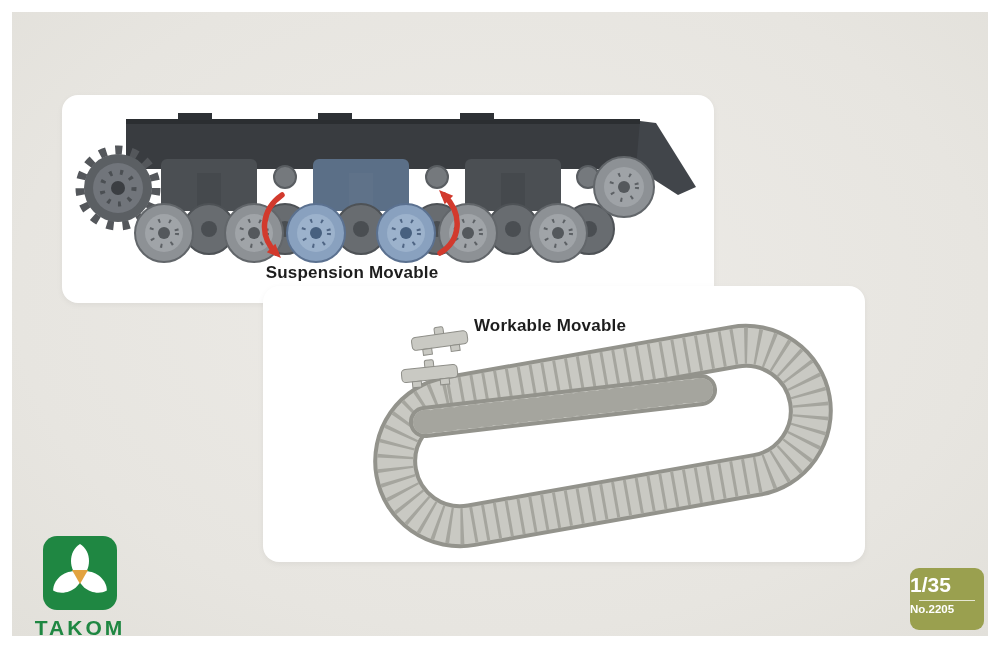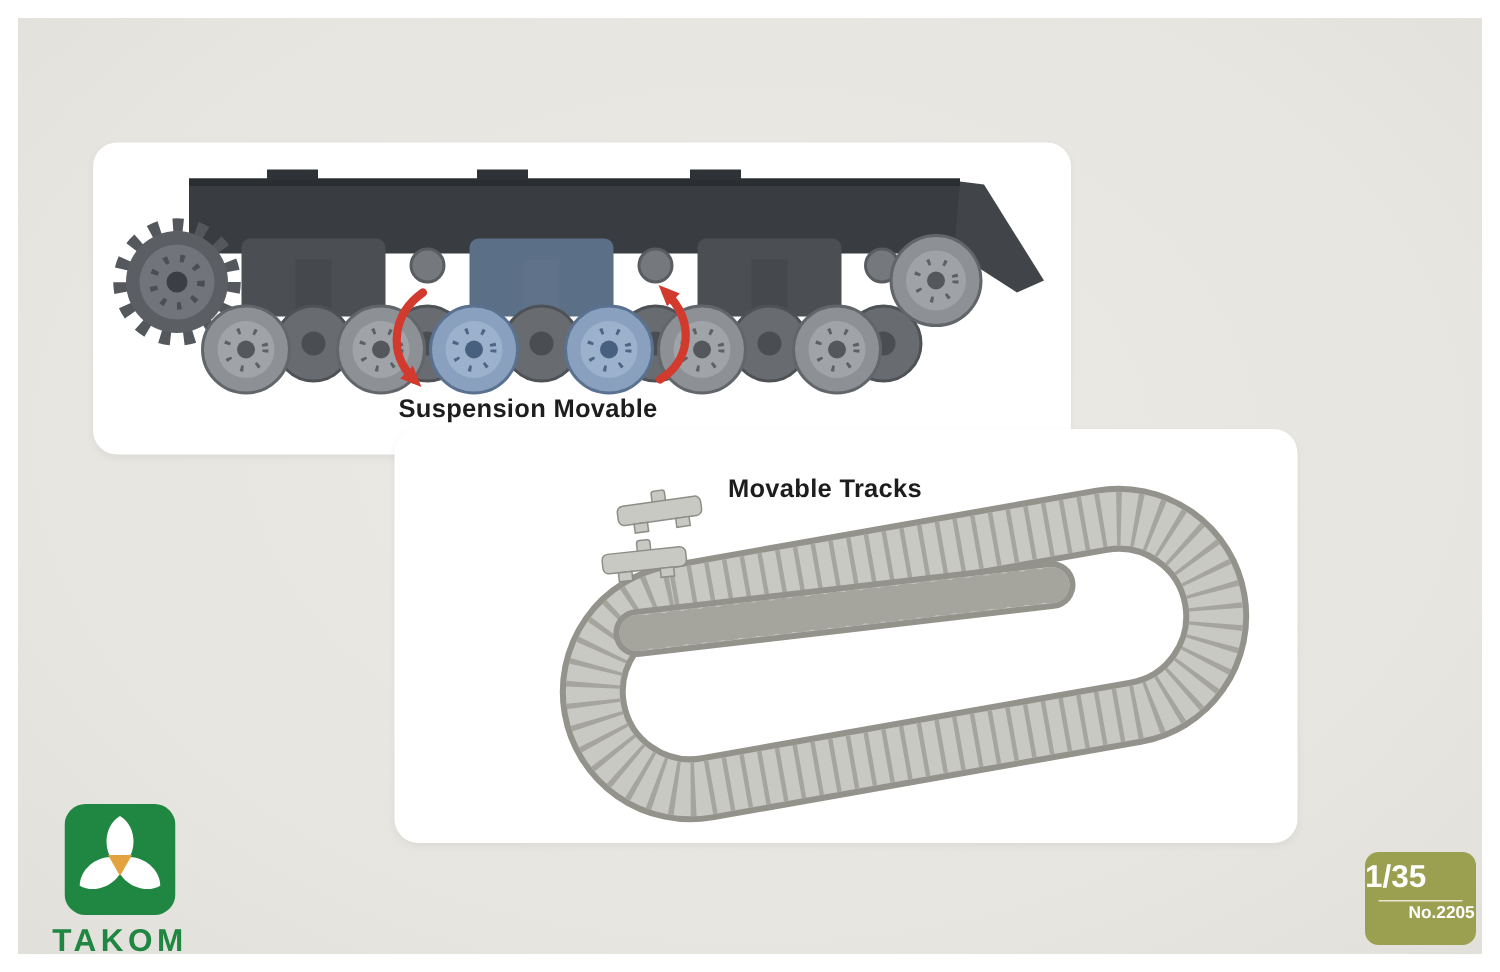--- a/index.html
+++ b/index.html
@@ -31,21 +31,21 @@
     margin-top:6px; font-weight:700; font-size:21px;
     letter-spacing:3px; color:#1f8742;
   }
   .scale-badge {
     position:absolute; right:4px; bottom:6px; width:74px; height:62px;
     background:#9aa04f; border-radius:9px; color:#ffffff; text-align:left;
     box-sizing:border-box; padding-top:5px;
   }
   .badge-scale  { font-size:21px; font-weight:700; line-height:24px; }
   .badge-divider{ height:1px; background:rgba(255,255,255,0.75); margin:3px 9px 2px 9px; }
-  .badge-number { font-size:11.5px; font-weight:700;margin-left:29px; }
+  .badge-number { font-size:11.5px; font-weight:700; }
 </style>
 </head>
 <body>
 
 <div class="page">
 
 
   <div class="panel panel-suspension">
     <svg class="illus" viewBox="0 0 640 208">
       <defs>
@@ -186,21 +186,21 @@
         <rect x="10" y="13" width="9" height="6"></rect>
         <rect x="38" y="13" width="9" height="6"></rect>
       </g>
       <g transform="translate(138,84) rotate(-6)" fill="#c9c9c3" stroke="#8e8e88">
         <rect x="24" y="-7" width="9" height="8" rx="2"></rect>
         <rect x="0" y="0" width="56" height="13" rx="4"></rect>
         <rect x="10" y="13" width="9" height="6"></rect>
         <rect x="38" y="13" width="9" height="6"></rect>
       </g>
     </svg>
-    <div class="caption caption-tracks">Movable Tracks</div>
+    <div class="caption caption-tracks">Workable Movable</div>
   </div>
 
   <div class="logo-block">
     <svg viewBox="0 0 74 74">
       <rect x="0" y="0" width="74" height="74" rx="14" fill="#1f8742"></rect>
       <g transform="translate(37,39)">
         <g fill="#ffffff">
           <path d="M0 3 C-12 -4,-12 -24,0 -31 C12 -24,12 -4,0 3 Z"></path>
           <path transform="rotate(120)" d="M0 3 C-12 -4,-12 -24,0 -31 C12 -24,12 -4,0 3 Z"></path>
           <path transform="rotate(240)" d="M0 3 C-12 -4,-12 -24,0 -31 C12 -24,12 -4,0 3 Z"></path>

